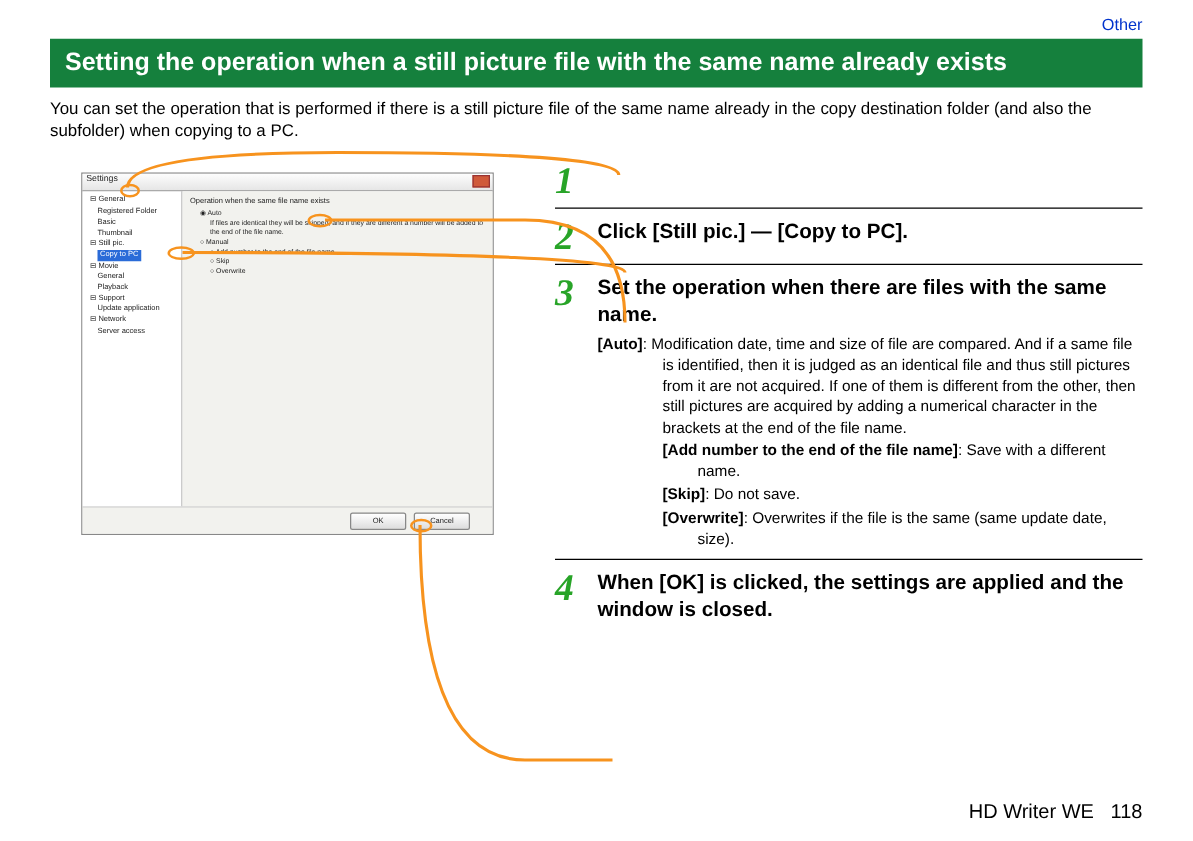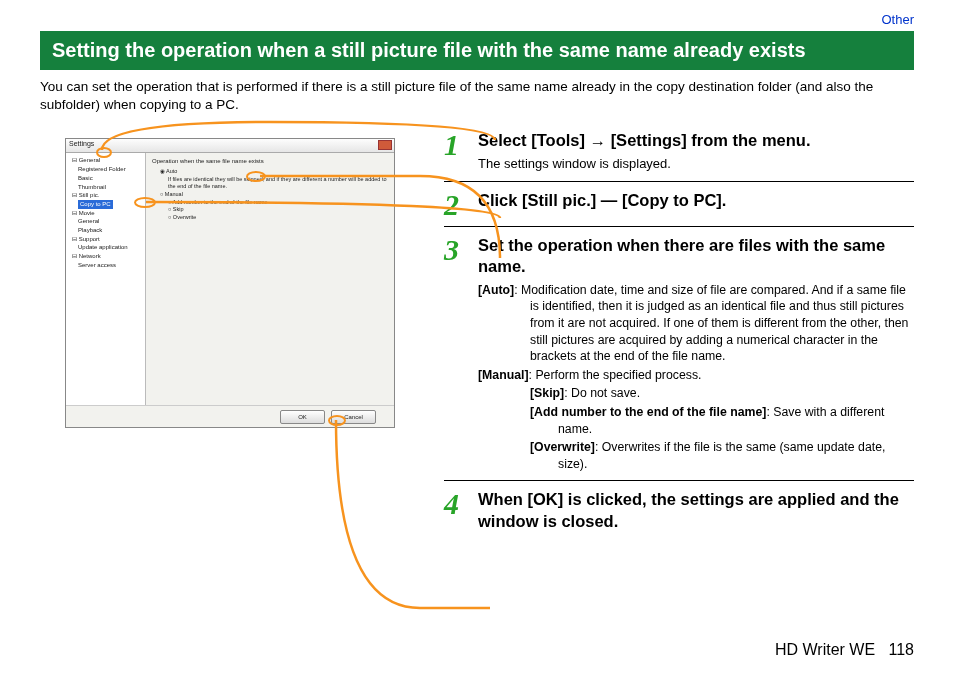--- a/index.html
+++ b/index.html
@@ -241,44 +241,39 @@
       <div class="callout" style="left:68px; top:58px; width:22px;"></div>
       <div class="callout" style="left:180px; top:32px; width:20px;"></div>
       <div class="callout" style="left:262px; top:276px; width:18px;"></div>
     </div>
   </div>
 
   <div class="right-col">
 
     <div class="step">
       <div class="step-num">1</div>
-      <div class="step-body">
-        <div class="step-title">Select [Tools] → [Settings] from the menu.</div>
-        <div class="step-sub">The settings window is displayed.</div>
-      </div>
     </div>
     <div class="step-rule"></div>
 
     <div class="step">
       <div class="step-num">2</div>
       <div class="step-body">
         <div class="step-title">Click [Still pic.] — [Copy to PC].</div>
       </div>
     </div>
     <div class="step-rule"></div>
 
     <div class="step">
       <div class="step-num">3</div>
       <div class="step-body">
         <div class="step-title">Set the operation when there are files with the same name.</div>
         <div class="desc-block">
           <div class="entry hang1"><b>[Auto]</b><span>: Modification date, time and size of file are compared. And if a same file is identified, then it is judged as an identical file and thus still pictures from it are not acquired. If one of them is different from the other, then still pictures are acquired by adding a numerical character in the brackets at the end of the file name.</span></div>
-          <div class="entry hang1"><b>[Manual]</b><span>: Perform the specified process.</span></div>
+          <div class="entry hang2"><b>[Add number to the end of the file name]</b><span>: Save with a different name.</span></div>
           <div class="entry hang2"><b>[Skip]</b><span>: Do not save.</span></div>
-          <div class="entry hang2"><b>[Add number to the end of the file name]</b><span>: Save with a different name.</span></div>
           <div class="entry hang2"><b>[Overwrite]</b><span>: Overwrites if the file is the same (same update date, size).</span></div>
         </div>
       </div>
     </div>
     <div class="step-rule"></div>
 
     <div class="step">
       <div class="step-num">4</div>
       <div class="step-body">
         <div class="step-title">When [OK] is clicked, the settings are applied and the window is closed.</div>

